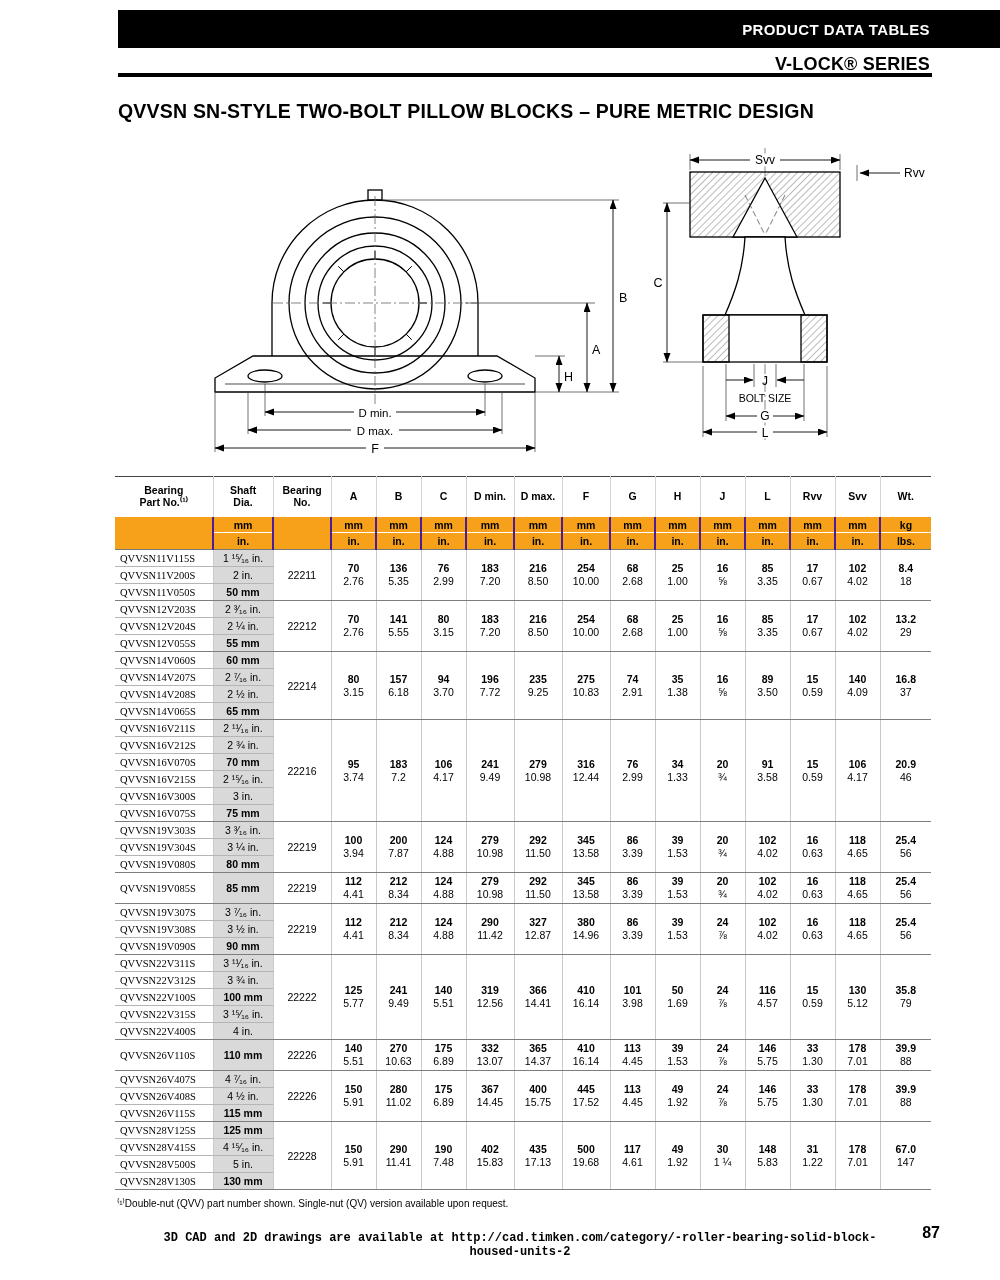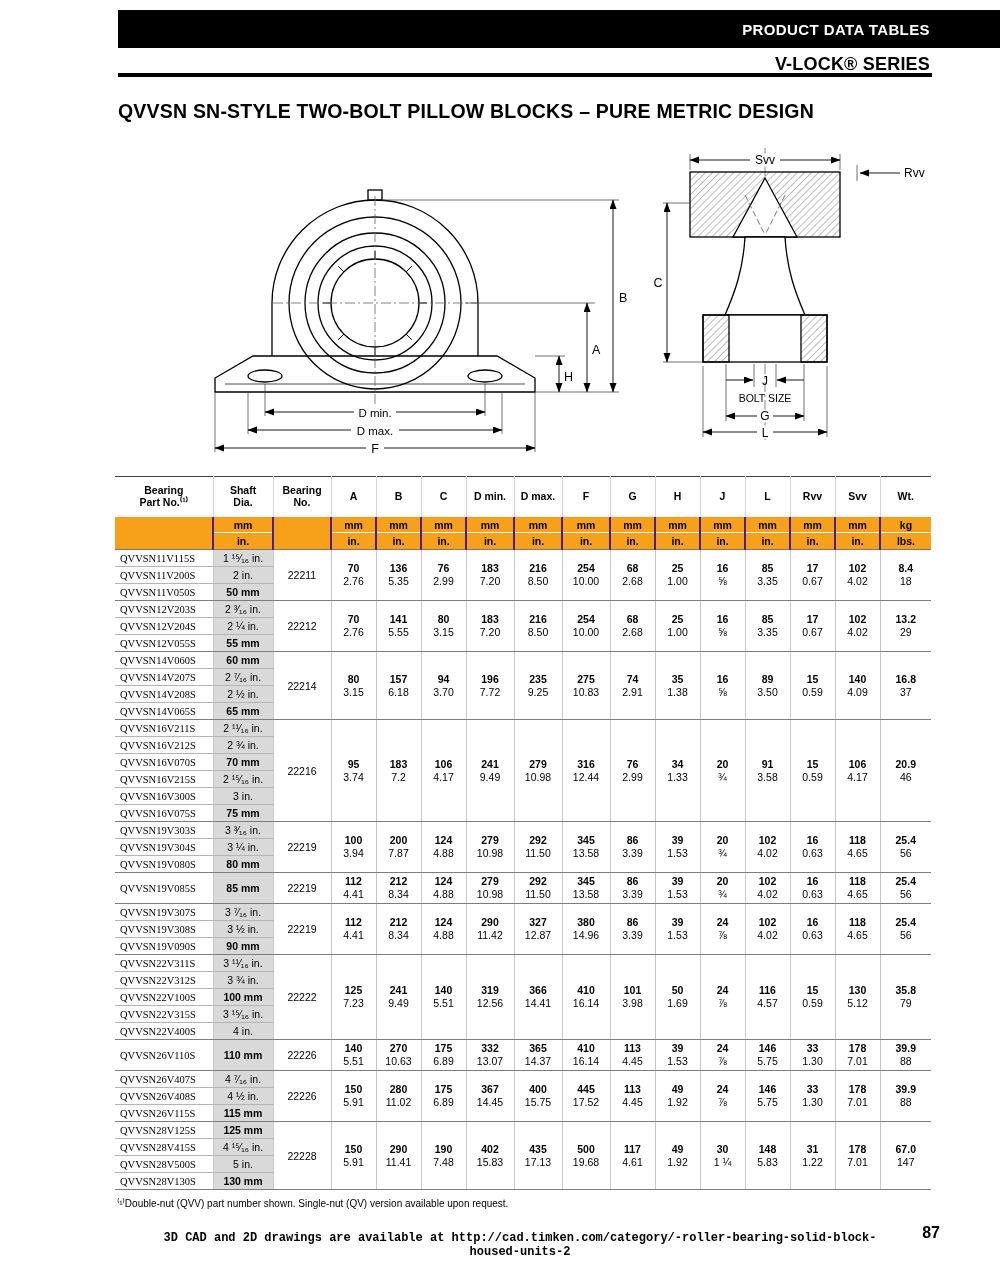--- a/index.html
+++ b/index.html
@@ -769,21 +769,21 @@
         <tr class="group-end">
           <td class="part">QVVSN19V090S</td>
           <td class="shaft bold">90 mm</td>
         </tr>
         <tr>
           <td class="part">QVVSN22V311S</td>
           <td class="shaft">3 ¹¹⁄₁₆ in.</td>
           <td class="bearing" rowspan="5">22222</td>
           <td class="val" rowspan="5">
             <div class="v-mm">125</div>
-            <div class="v-in">7.23</div>
+            <div class="v-in">5.77</div>
           </td>
           <td class="val" rowspan="5">
             <div class="v-mm">241</div>
             <div class="v-in">9.49</div>
           </td>
           <td class="val" rowspan="5">
             <div class="v-mm">140</div>
             <div class="v-in">5.51</div>
           </td>
           <td class="val" rowspan="5">

